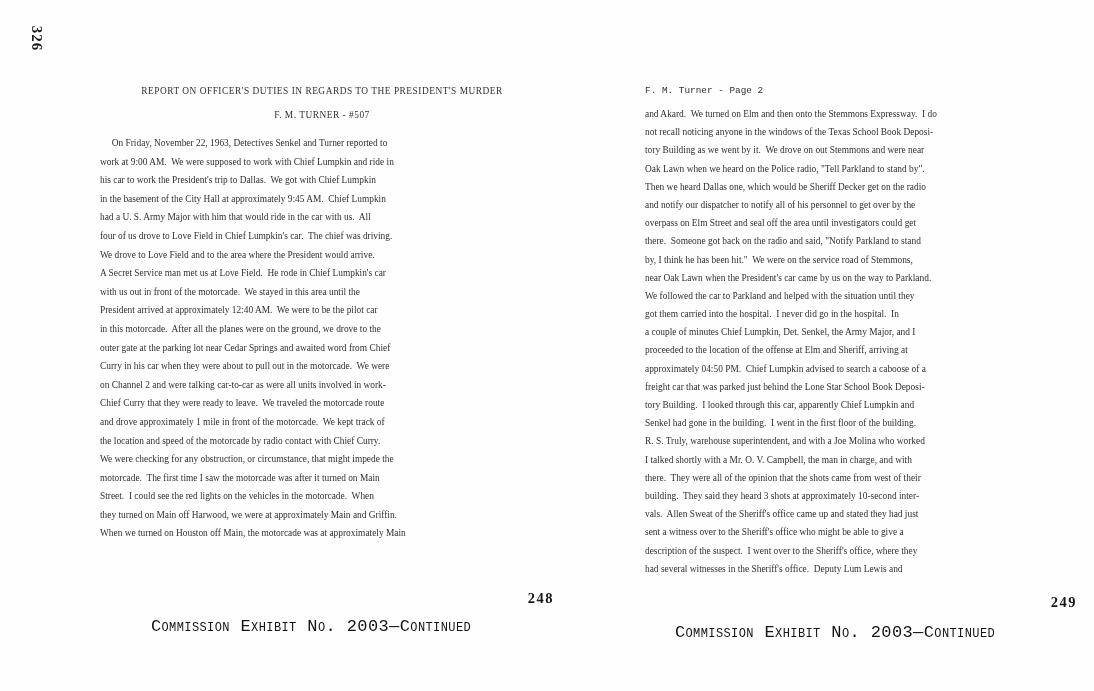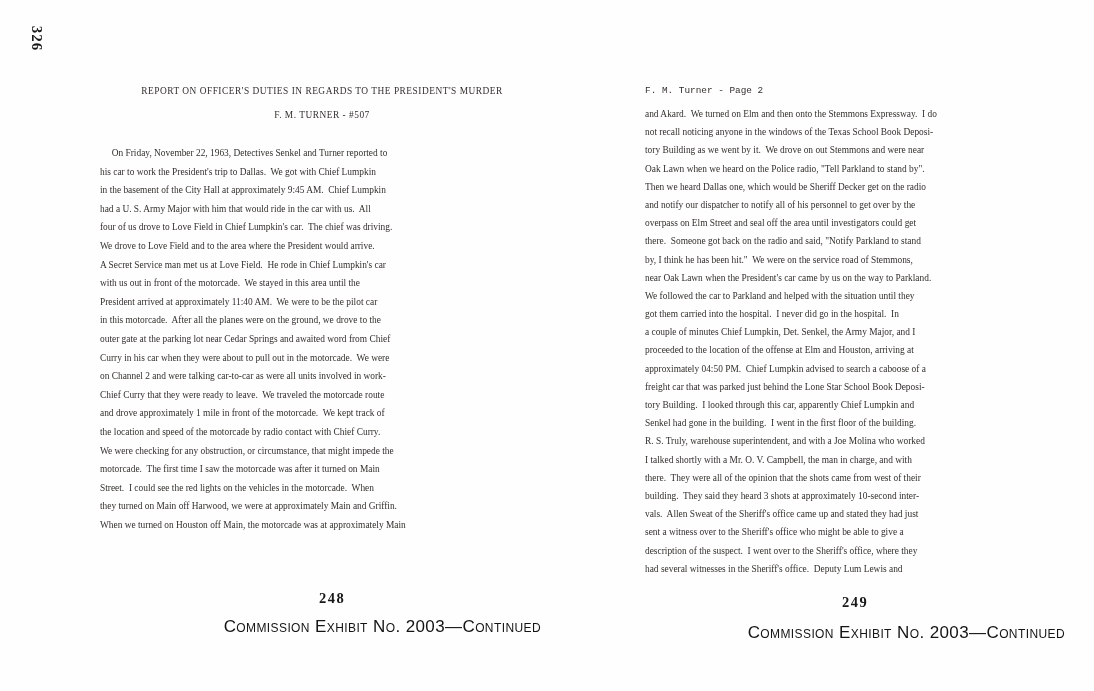--- a/index.html
+++ b/index.html
@@ -45,76 +45,77 @@
     letter-spacing: 0.5px;
     white-space: pre;
     color: #33302c;
   }
   .page-header-line {
     font-size: 9.4px;
     line-height: 23px;
     white-space: pre;
     color: #33302c;
   }
-  .body-lines.left-body  { margin-top: 17px; }
+  .body-lines.left-body  { margin-top: 7px; }
   .body-lines.right-body { margin-top: 3px; font-family: Liberation Serif, serif; }
   .body-lines .tline {
     white-space: pre;
     font-size: 9.4px;
     color: #33302c;
   }
   .left-body  .tline { line-height: 18.6px; height: 18.6px; }
   .right-body .tline { line-height: 18.2px; height: 18.2px; }
 
   .pagenum {
     position: absolute;
     width: 444px;
-    text-align: center;
+    text-align: right;
     font-family: "Liberation Serif", serif;
     font-weight: 700;
     font-size: 14.5px;
     letter-spacing: 1.5px;
     color: #181818;
   }
   .pagenum.left-num  { left: 110px; top: 590px; }
   .pagenum.right-num { left: 633px; top: 594px; }
 
   .caption {
     position: absolute;
     width: 460px;
-    text-align: right;
-    font-family: Liberation Sans, sans-serif;
+    text-align: center;
+    font-family: Liberation Mono, monospace;
     font-variant-caps: small-caps;
     font-size: 17px;
     letter-spacing: 0.4px;
     color: #141414;
   }
   .caption.left-cap  { left: 81px;  top: 617px; }
   .caption.right-cap { left: 605px; top: 623px; }
 </style>
 </head>
 <body>
 
 <div class="sheet">
 
   <div class="gutter-num">326</div>
 
   <div class="page-col left">
     <div class="doc-title-line">REPORT ON OFFICER'S DUTIES IN REGARDS TO THE PRESIDENT'S MURDER</div>
     <div class="doc-title-line">F. M. TURNER - #507</div>
     <div class="body-lines left-body">
         <div class="tline">     On Friday, November 22, 1963, Detectives Senkel and Turner reported to</div>
+        <div class="tline">work at 9:00 AM.  We were supposed to work with Chief Lumpkin and ride in</div>
         <div class="tline">his car to work the President's trip to Dallas.  We got with Chief Lumpkin</div>
         <div class="tline">in the basement of the City Hall at approximately 9:45 AM.  Chief Lumpkin</div>
         <div class="tline">had a U. S. Army Major with him that would ride in the car with us.  All</div>
         <div class="tline">four of us drove to Love Field in Chief Lumpkin's car.  The chief was driving.</div>
         <div class="tline">We drove to Love Field and to the area where the President would arrive.</div>
         <div class="tline">A Secret Service man met us at Love Field.  He rode in Chief Lumpkin's car</div>
         <div class="tline">with us out in front of the motorcade.  We stayed in this area until the</div>
-        <div class="tline">President arrived at approximately 11:40 AM.  We were to be the pilot car</div>
+        <div class="tline">President arrived at approximately 12:40 AM.  We were to be the pilot car</div>
         <div class="tline">in this motorcade.  After all the planes were on the ground, we drove to the</div>
         <div class="tline">outer gate at the parking lot near Cedar Springs and awaited word from Chief</div>
         <div class="tline">Curry in his car when they were about to pull out in the motorcade.  We were</div>
         <div class="tline">on Channel 2 and were talking car-to-car as were all units involved in work-</div>
         <div class="tline">Chief Curry that they were ready to leave.  We traveled the motorcade route</div>
         <div class="tline">and drove approximately 1 mile in front of the motorcade.  We kept track of</div>
         <div class="tline">the location and speed of the motorcade by radio contact with Chief Curry.</div>
         <div class="tline">We were checking for any obstruction, or circumstance, that might impede the</div>
         <div class="tline">motorcade.  The first time I saw the motorcade was after it turned on Main</div>
         <div class="tline">Street.  I could see the red lights on the vehicles in the motorcade.  When</div>
@@ -135,21 +136,21 @@
         <div class="tline">Oak Lawn when we heard on the Police radio, "Tell Parkland to stand by".</div>
         <div class="tline">Then we heard Dallas one, which would be Sheriff Decker get on the radio</div>
         <div class="tline">and notify our dispatcher to notify all of his personnel to get over by the</div>
         <div class="tline">overpass on Elm Street and seal off the area until investigators could get</div>
         <div class="tline">there.  Someone got back on the radio and said, "Notify Parkland to stand</div>
         <div class="tline">by, I think he has been hit."  We were on the service road of Stemmons,</div>
         <div class="tline">near Oak Lawn when the President's car came by us on the way to Parkland.</div>
         <div class="tline">We followed the car to Parkland and helped with the situation until they</div>
         <div class="tline">got them carried into the hospital.  I never did go in the hospital.  In</div>
         <div class="tline">a couple of minutes Chief Lumpkin, Det. Senkel, the Army Major, and I</div>
-        <div class="tline">proceeded to the location of the offense at Elm and Houston, arriving at</div>
+        <div class="tline">proceeded to the location of the offense at Elm and Sheriff, arriving at</div>
         <div class="tline">approximately 04:50 PM.  Chief Lumpkin advised to search a caboose of a</div>
         <div class="tline">freight car that was parked just behind the Lone Star School Book Deposi-</div>
         <div class="tline">tory Building.  I looked through this car, apparently Chief Lumpkin and</div>
         <div class="tline">Senkel had gone in the building.  I went in the first floor of the building.</div>
         <div class="tline">R. S. Truly, warehouse superintendent, and with a Joe Molina who worked</div>
         <div class="tline">I talked shortly with a Mr. O. V. Campbell, the man in charge, and with</div>
         <div class="tline">there.  They were all of the opinion that the shots came from west of their</div>
         <div class="tline">building.  They said they heard 3 shots at approximately 10-second inter-</div>
         <div class="tline">vals.  Allen Sweat of the Sheriff's office came up and stated they had just</div>
         <div class="tline">sent a witness over to the Sheriff's office who might be able to give a</div>

